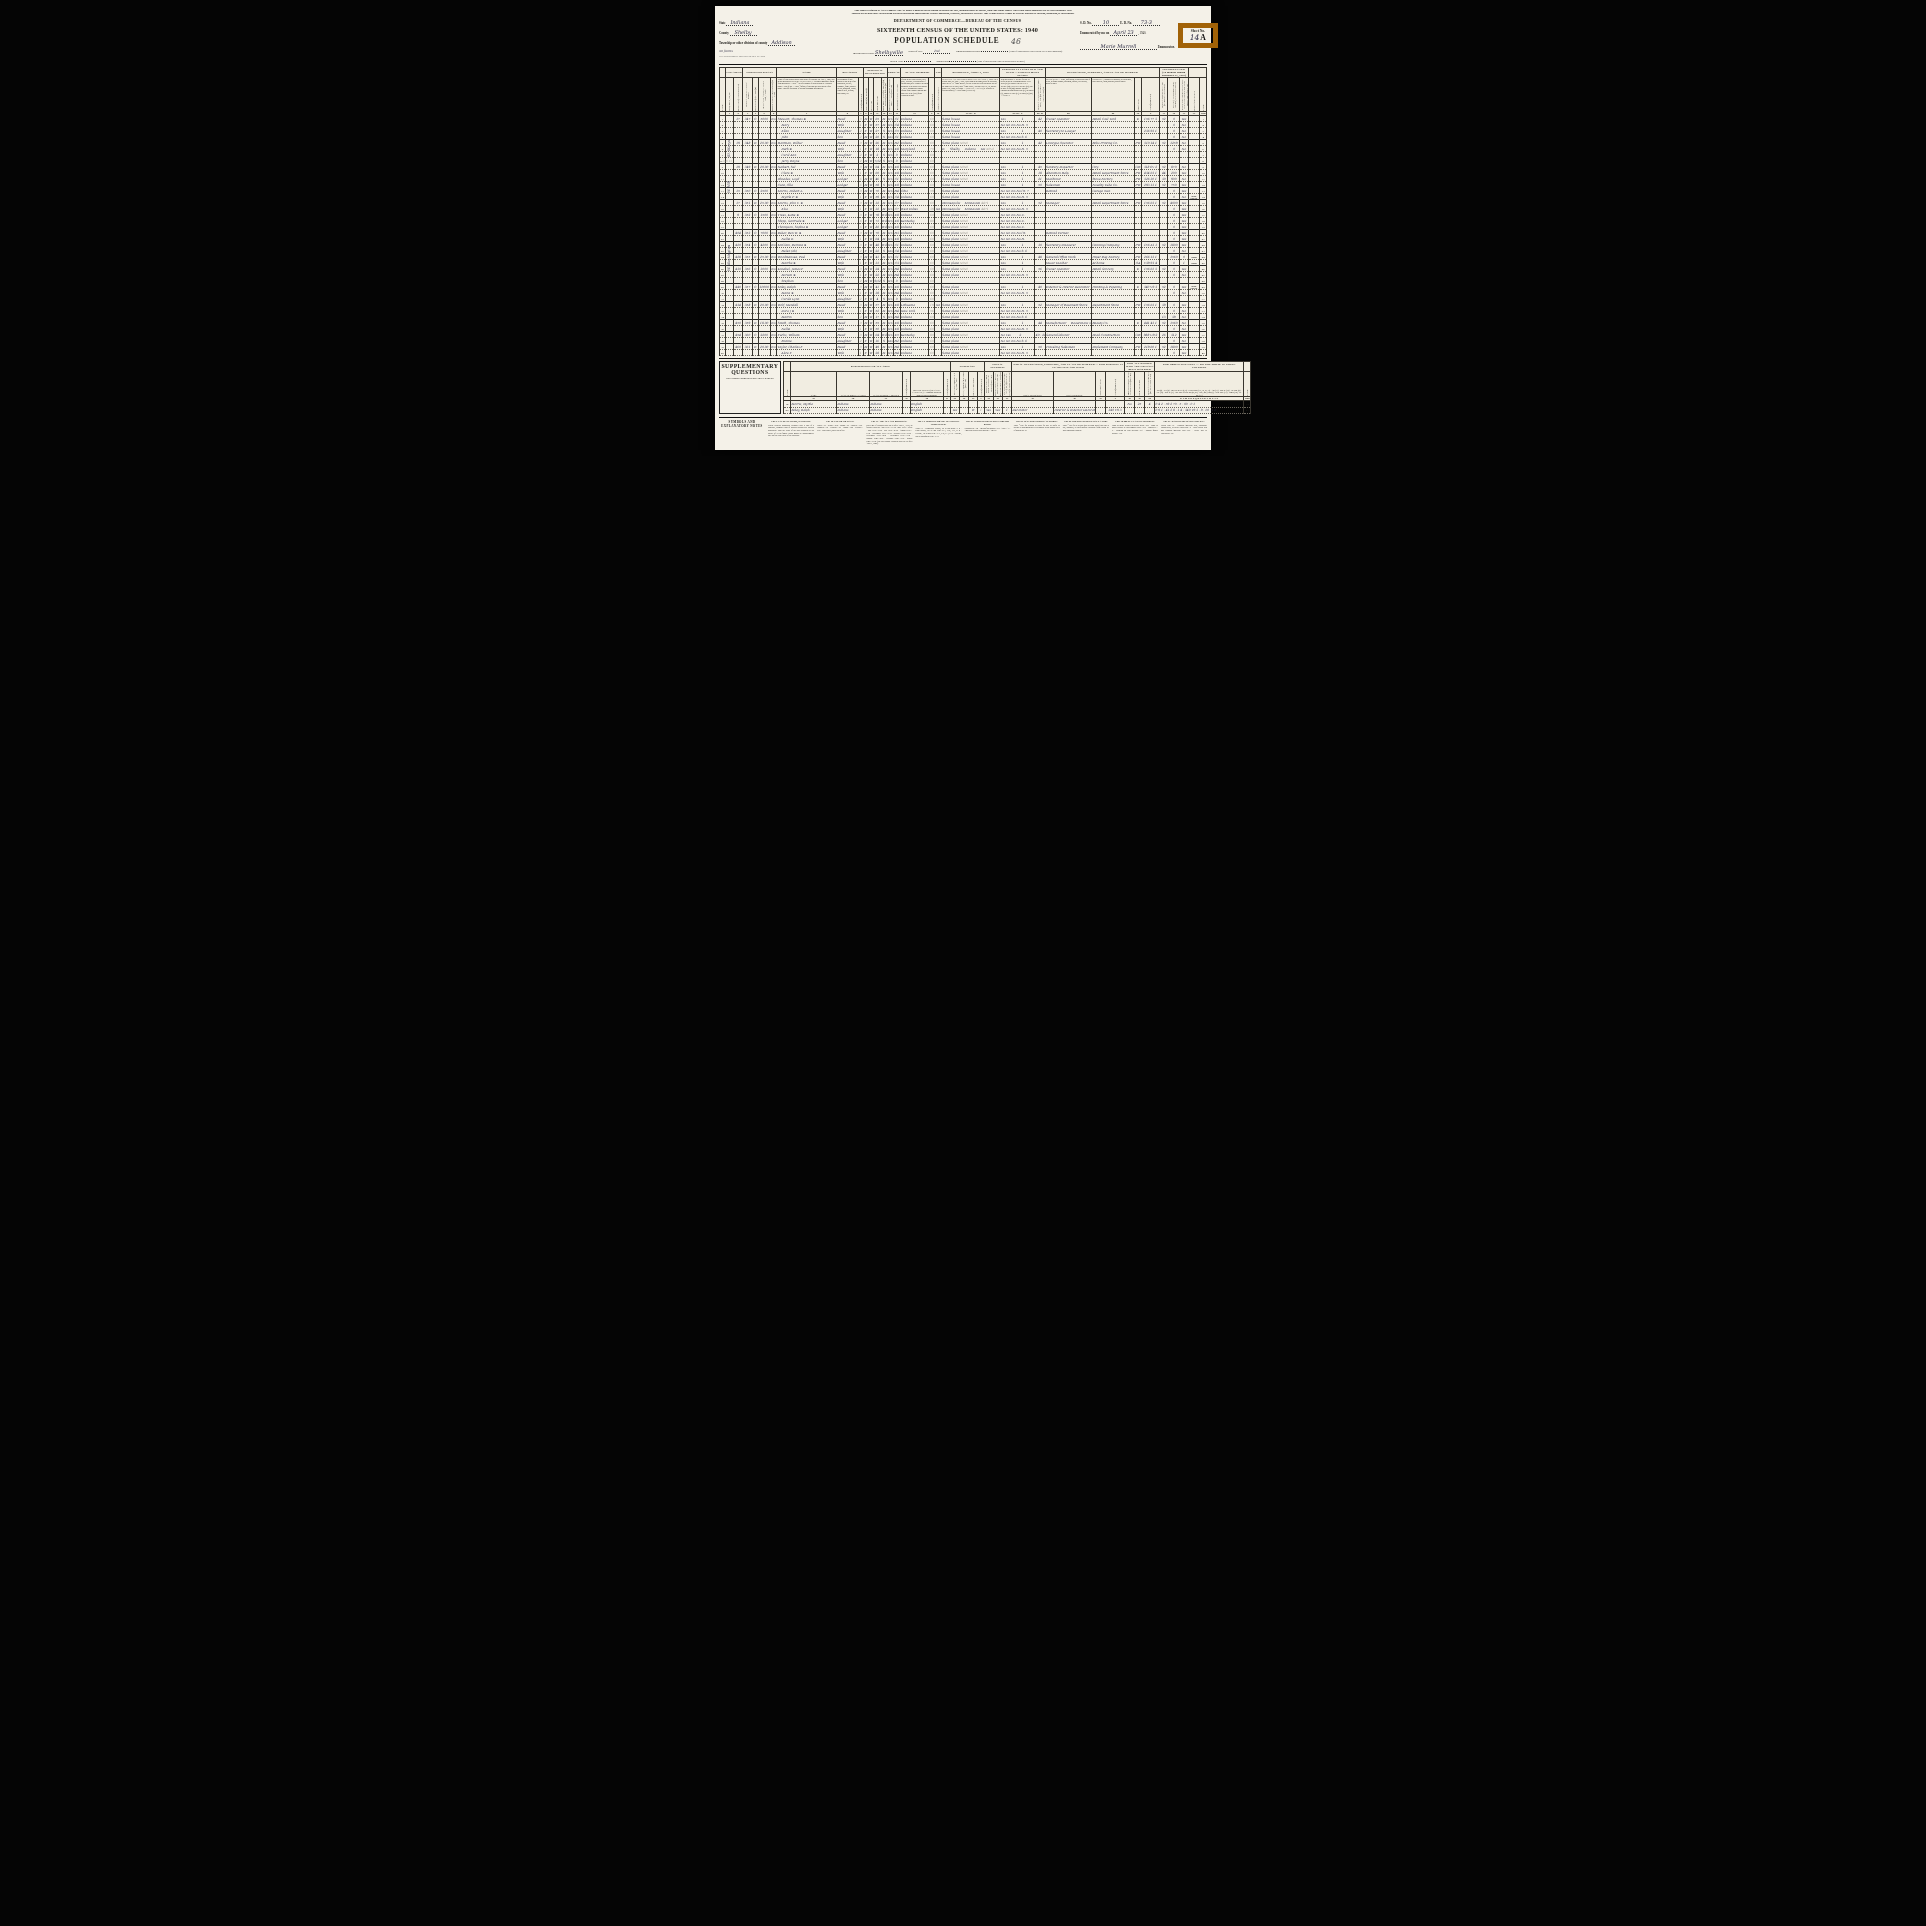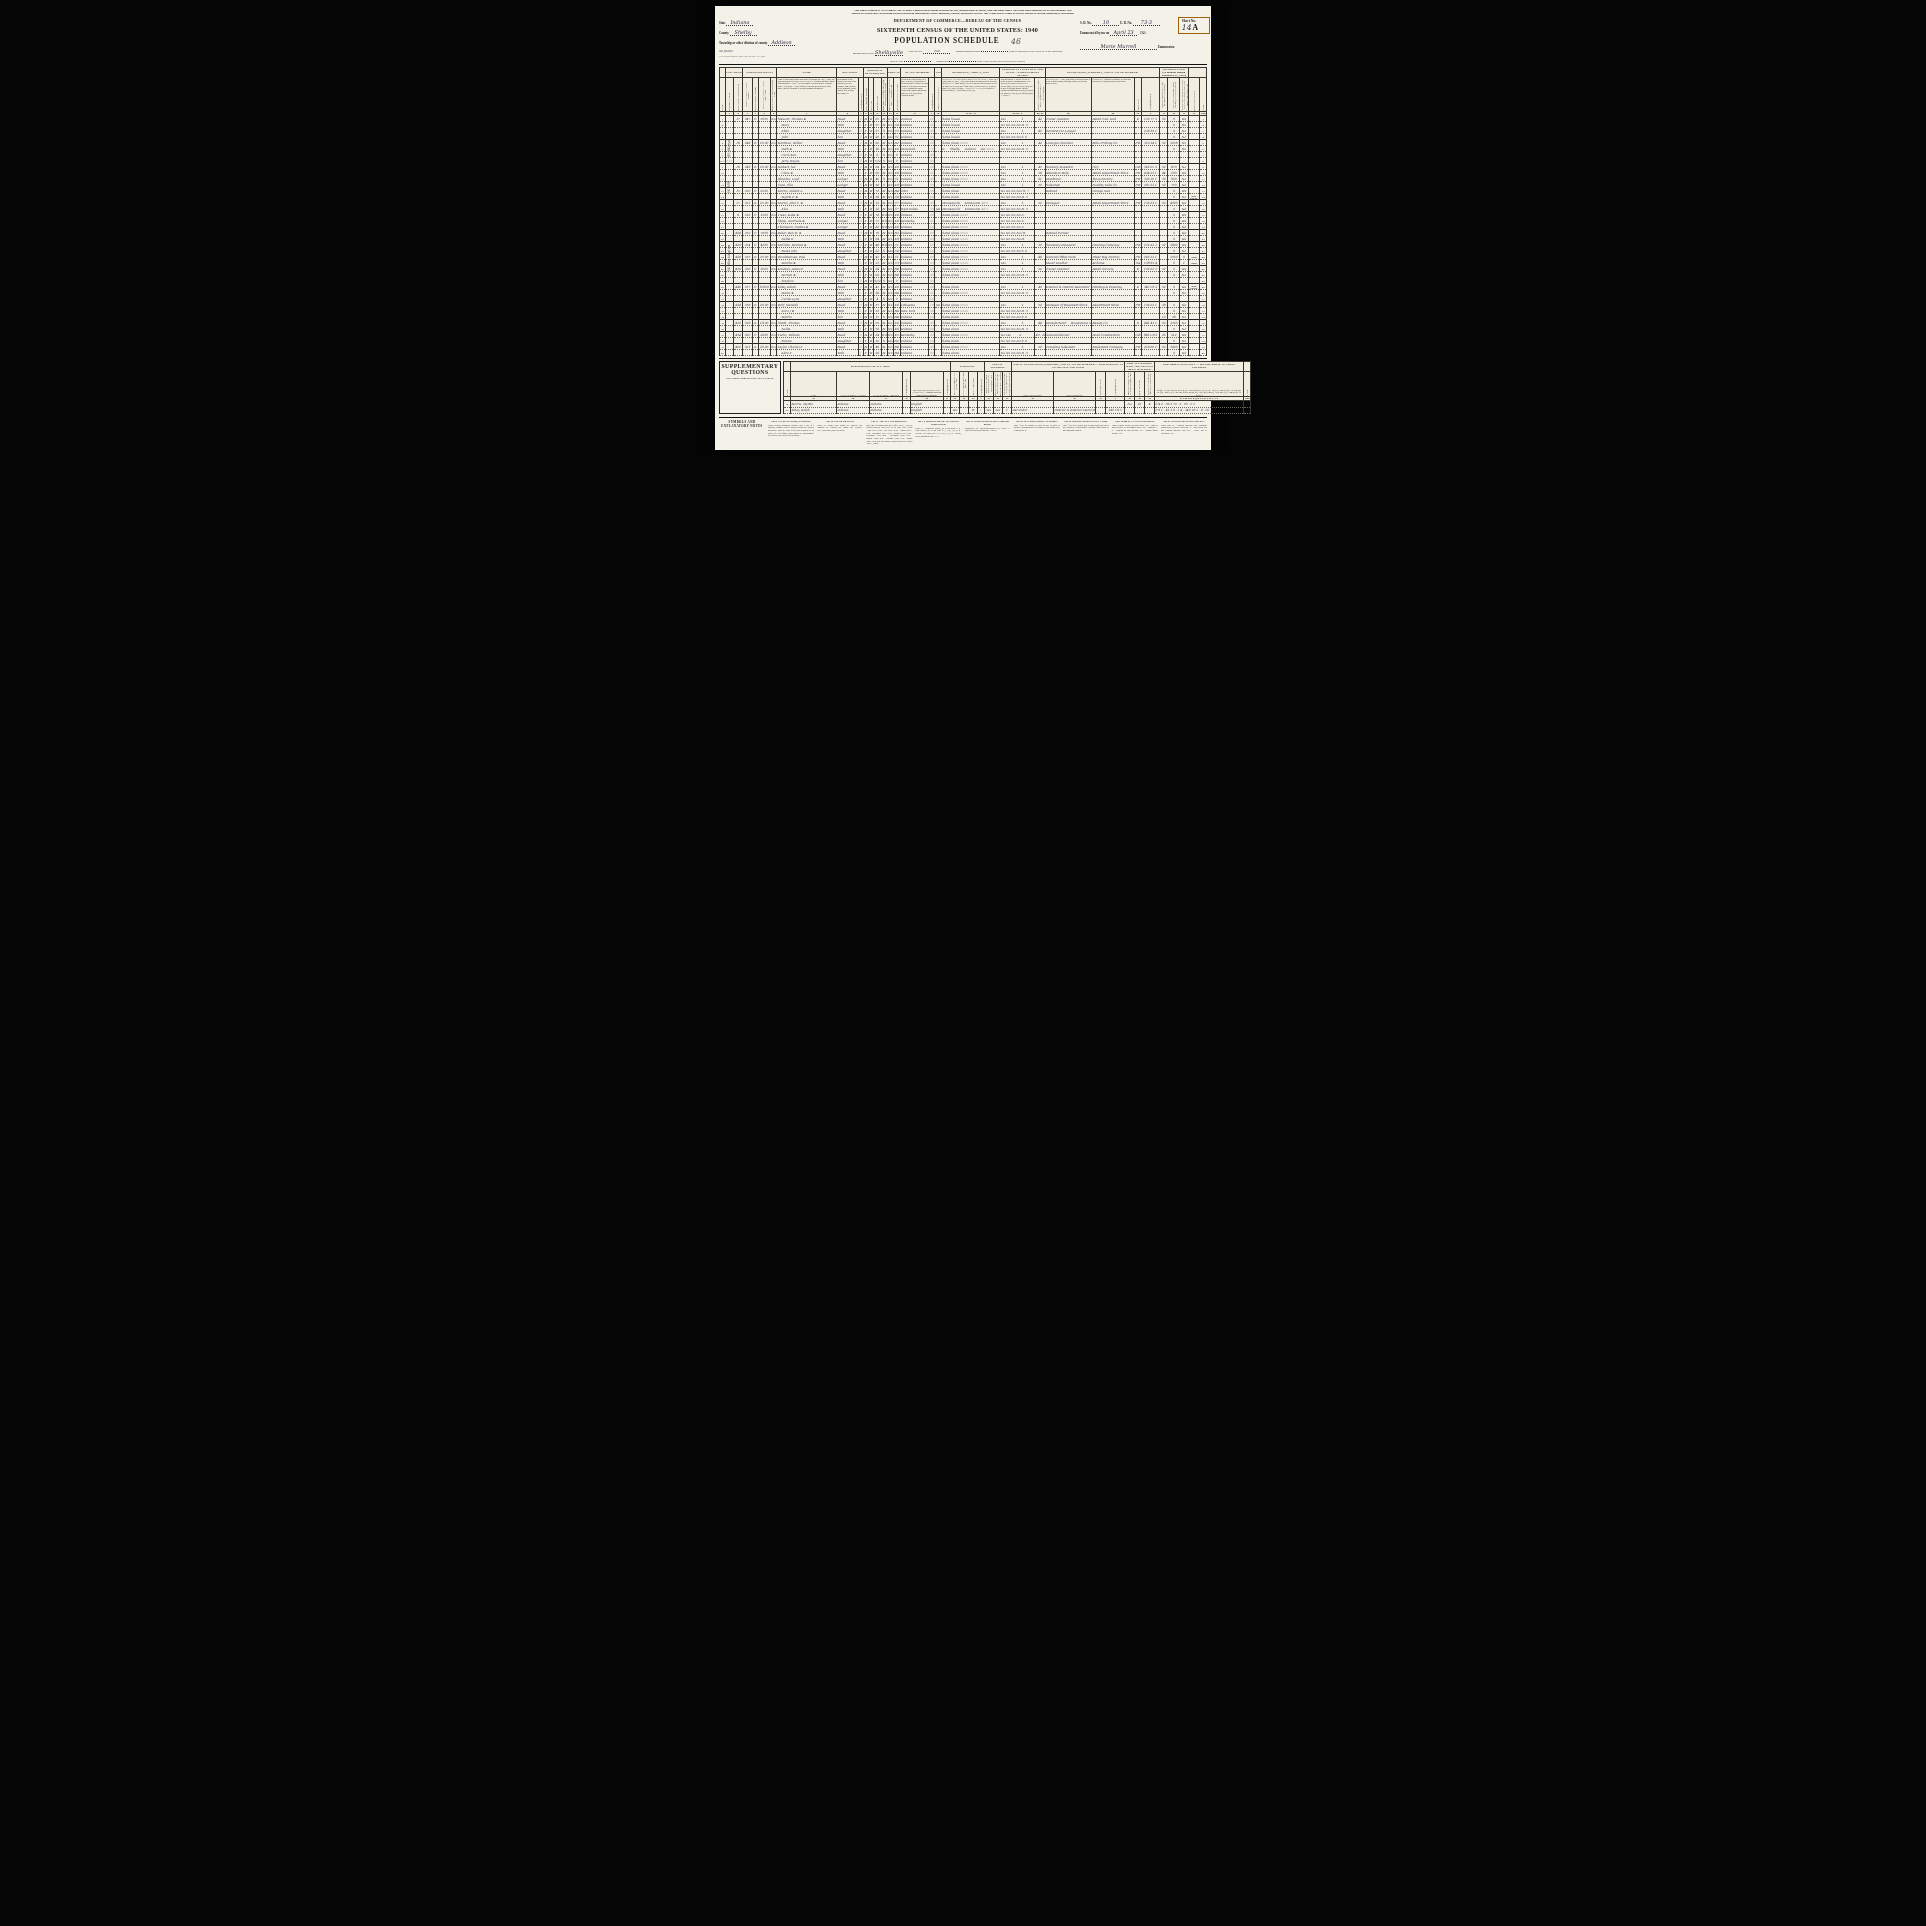--- a/index.html
+++ b/index.html
@@ -19,21 +19,21 @@
   .hw-lg{font-size:5px;}
   .pencil{font-family:"DejaVu Serif",serif;font-style:italic;color:#98948d;}
   .dept{font-weight:bold;font-size:4.2px;letter-spacing:0.2px;margin-top:1.5px;}
   .census{font-weight:bold;font-size:6.2px;margin-top:2.3px;letter-spacing:0.2px;}
   .schedule{font-weight:bold;font-size:7.3px;margin-top:3.1px;letter-spacing:0.8px;display:inline-block;}
   .stamp{display:inline-block;font-size:7.7px;color:#555;margin-left:10px;vertical-align:middle;}
   .subfields{font-size:2.9px;margin-top:3.1px;text-align:left;display:flex;gap:5.4px;justify-content:center;}
   .tiny{font-size:2.1px;color:#333;}
   .sd-line{display:flex;align-items:flex-start;gap:3.1px;}
   .sd-col{flex:1;}
-  .sheetbox{border:1px solid #a16207;padding:1.2px 3.1px;min-width:24px;}
+  .sheetbox{border:5px solid #a16207;padding:1.2px 3.1px;text-align:center;min-width:24px;margin-top:6px;}
   .sheetbox .lab{font-weight:bold;font-size:3.5px;}
   .sheetbox .val{font-size:7.7px;}
   .sheetbox .suffix{font-family:"Liberation Serif",serif;font-style:normal;font-weight:bold;font-size:7.7px;color:#111;}
   .sig{margin-top:3.9px;border-bottom:0.4px dotted #333;display:inline-block;min-width:77px;text-align:center;}
   
   .tablewrap{position:relative;margin-top:1.5px;}
   table{border-collapse:collapse;table-layout:fixed;width:100%;}
   th,td{border:0.4px solid #39362f;padding:0 0.4px;overflow:hidden;box-sizing:border-box;}
   thead th{background:#f1ede1;}
   .grp{font-size:2.7px;font-weight:bold;height:5.4px;letter-spacing:0.1px;}

